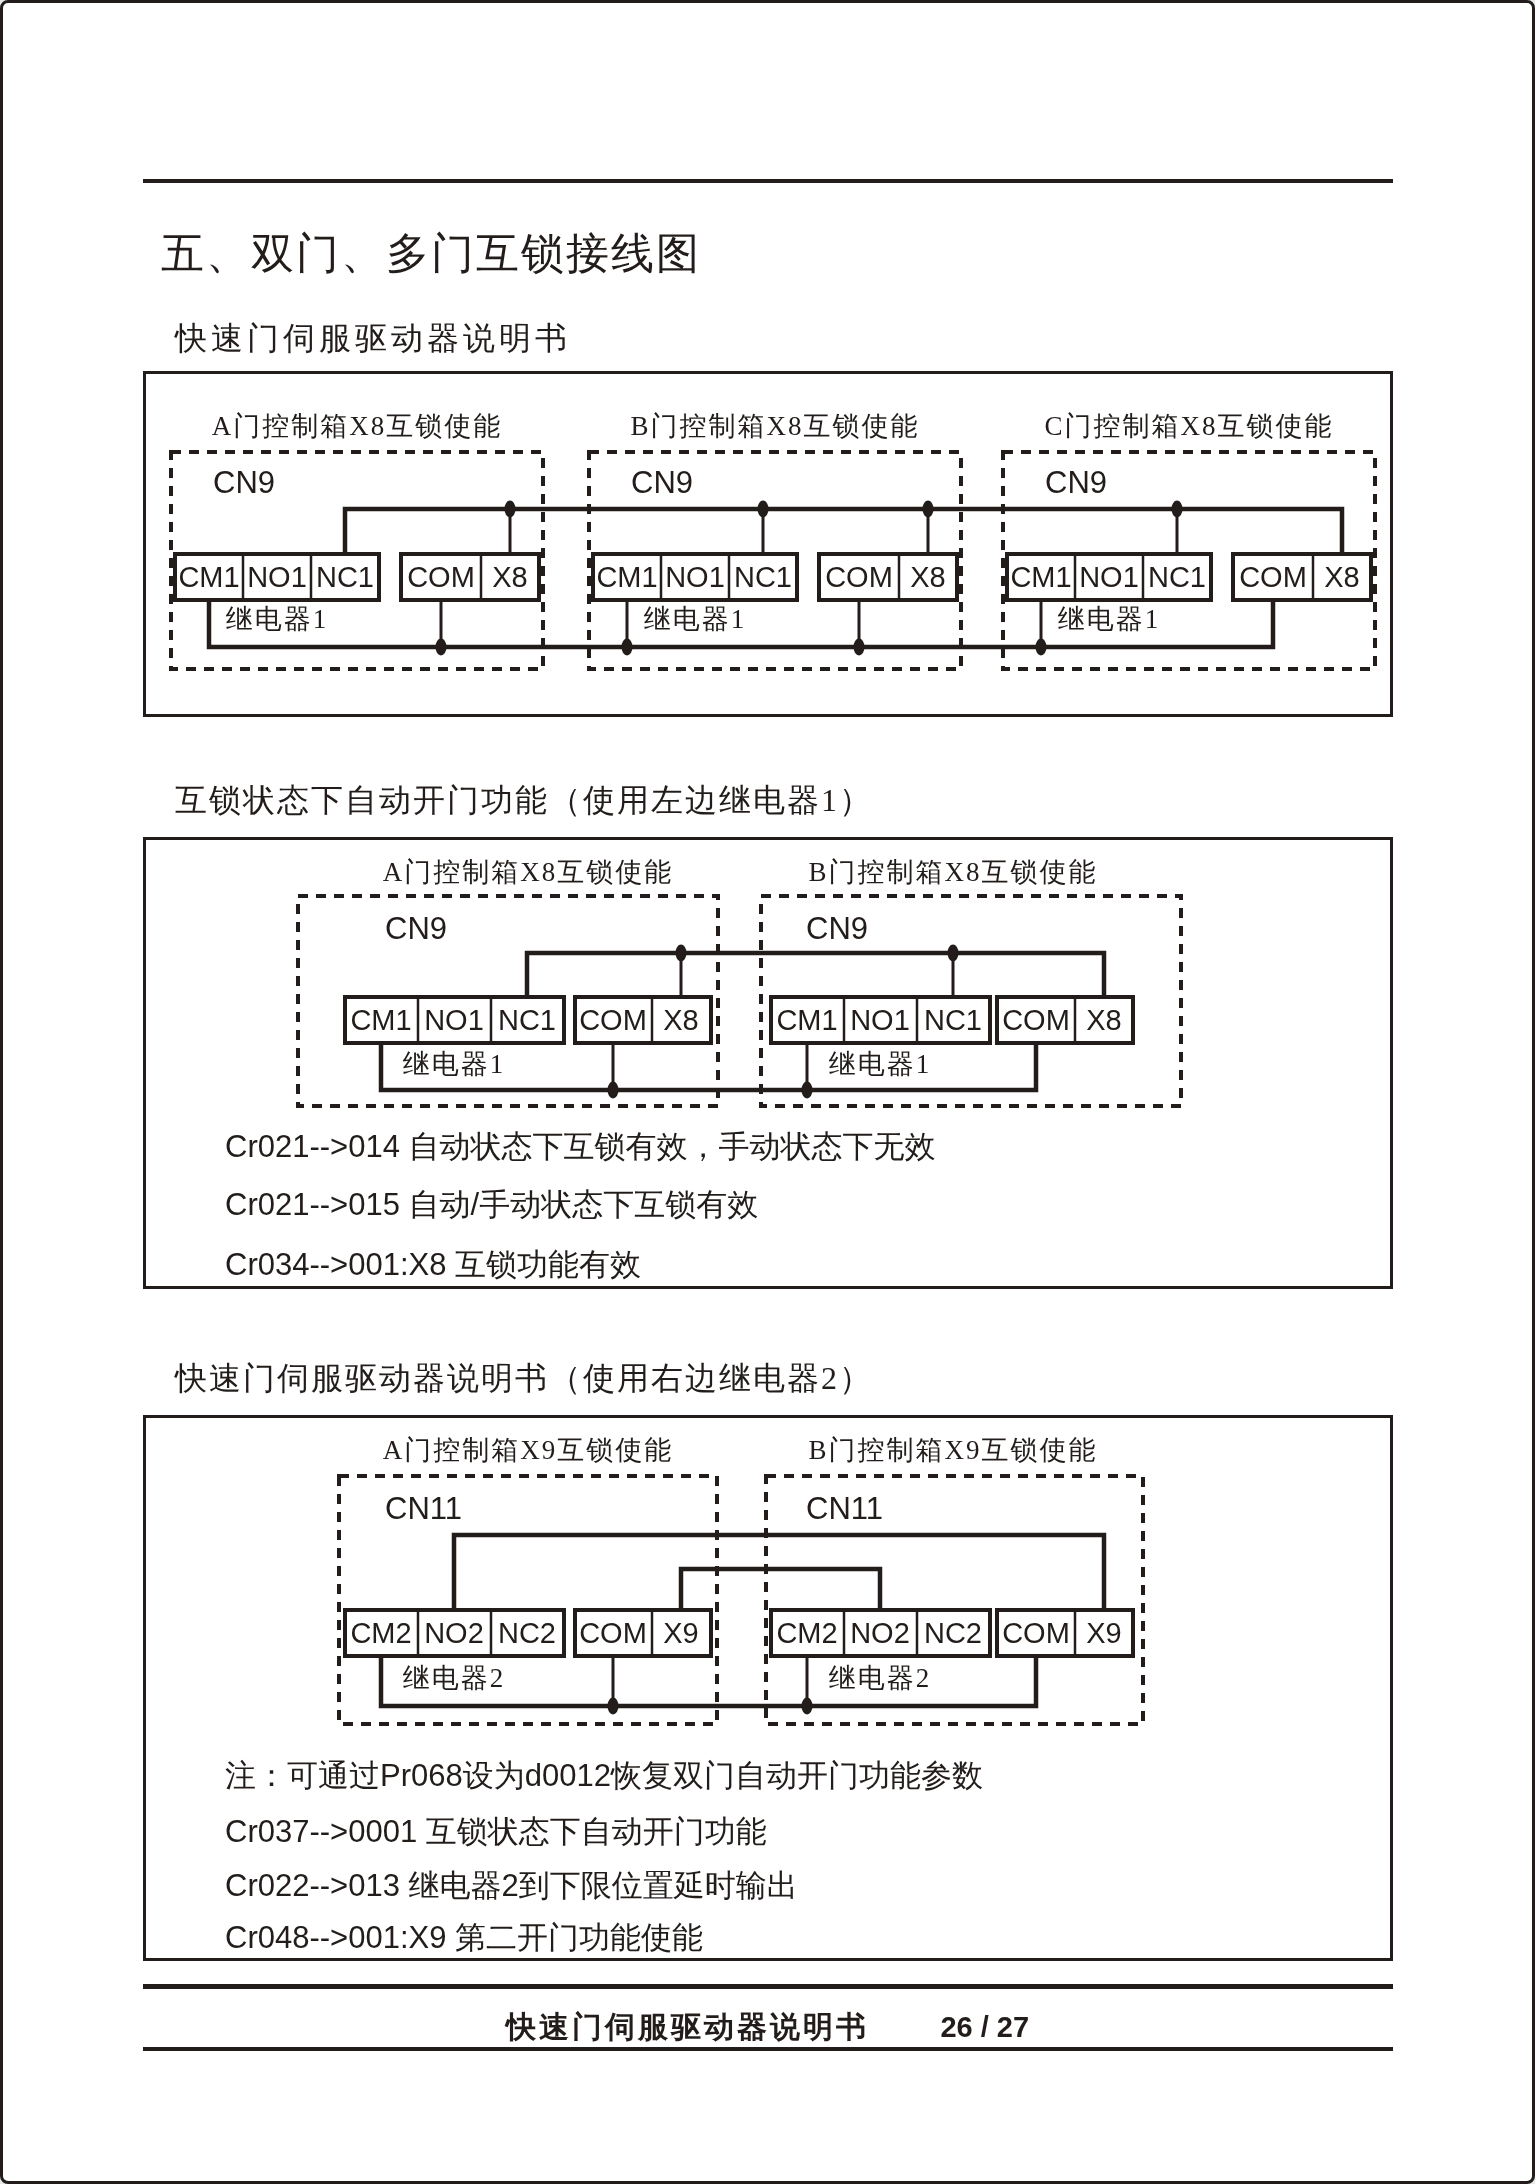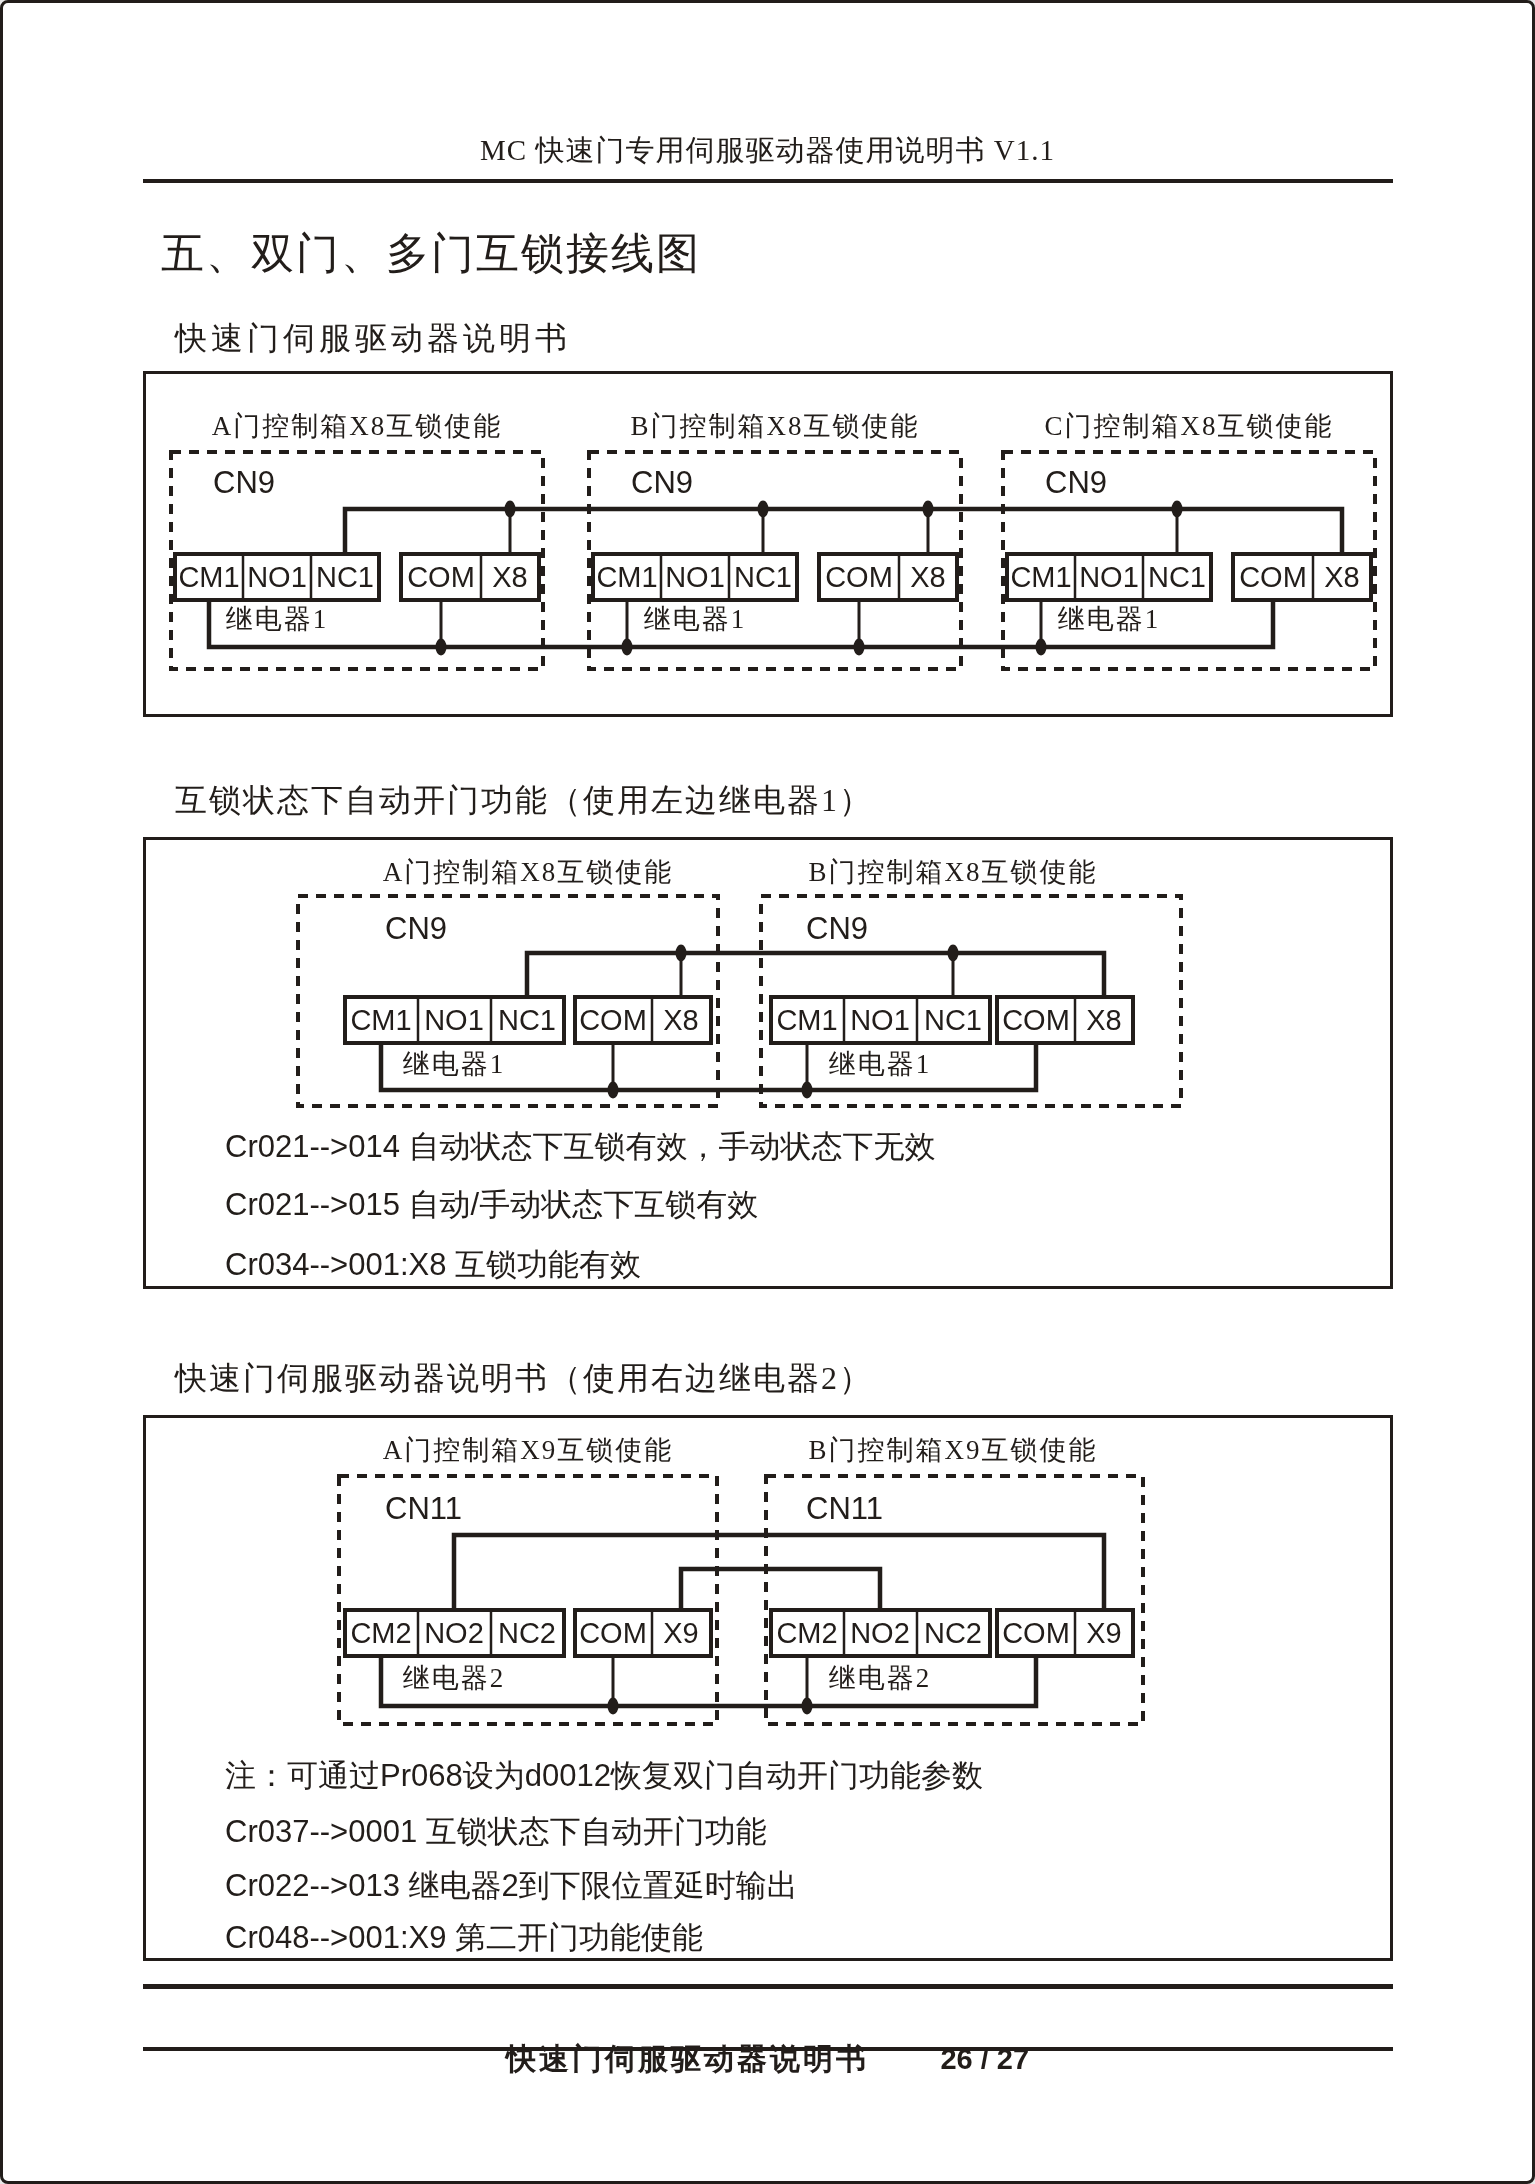--- a/index.html
+++ b/index.html
@@ -27,30 +27,29 @@
   .stub{stroke:#221d1a;stroke-width:3;}
   .dot{fill:#221d1a;}
   svg text{fill:#221d1a;}
   .t-unit{font-family:"Liberation Serif",serif;font-size:27px;letter-spacing:2px;text-anchor:middle;}
   .t-cn{font-family:"Liberation Sans",sans-serif;font-size:31px;text-anchor:start;}
   .t-term{font-family:"Liberation Sans",sans-serif;font-size:29px;text-anchor:middle;}
   .t-relay{font-family:"Liberation Serif",serif;font-size:27px;letter-spacing:2px;text-anchor:middle;}
   .t-note{font-family:"Liberation Sans",sans-serif;font-size:31px;text-anchor:start;}
   .footer-rule-a{left:140px;top:1981px;width:1250px;height:5px;}
   .footer-rule-b{left:140px;top:2044px;width:1250px;height:4px;}
-  .footer-text{left:0;right:0;top:2004px;text-align:center;font-size:30px;margin-top:32px;}
+  .footer-text{left:0;right:0;top:2004px;text-align:center;font-size:30px;}
   .footer-doc{font-weight:700;letter-spacing:3px;}
   .footer-page{font-family:"Liberation Sans",sans-serif;font-weight:700;font-size:29px;margin-left:64px;}
 </style>
 </head>
 <body>
 
 <div class="page">
 
-  <div class="abs header-title">MC 快速门专用伺服驱动器使用说明书 V1.1</div>
   <div class="abs rule header-rule"></div>
   <div class="abs section-title">五、双门、多门互锁接线图</div>
 
   <div class="abs caption cap1">快速门伺服驱动器说明书</div>
 
   <svg class="diagram d1" width="1250" height="346" viewBox="0 0 1250 346">
     <rect class="frame" x="1.5" y="1.5" width="1247" height="343"></rect>
 
     <g>
       <path class="bus" d="M202 183 V138 H1199 V183"></path>

